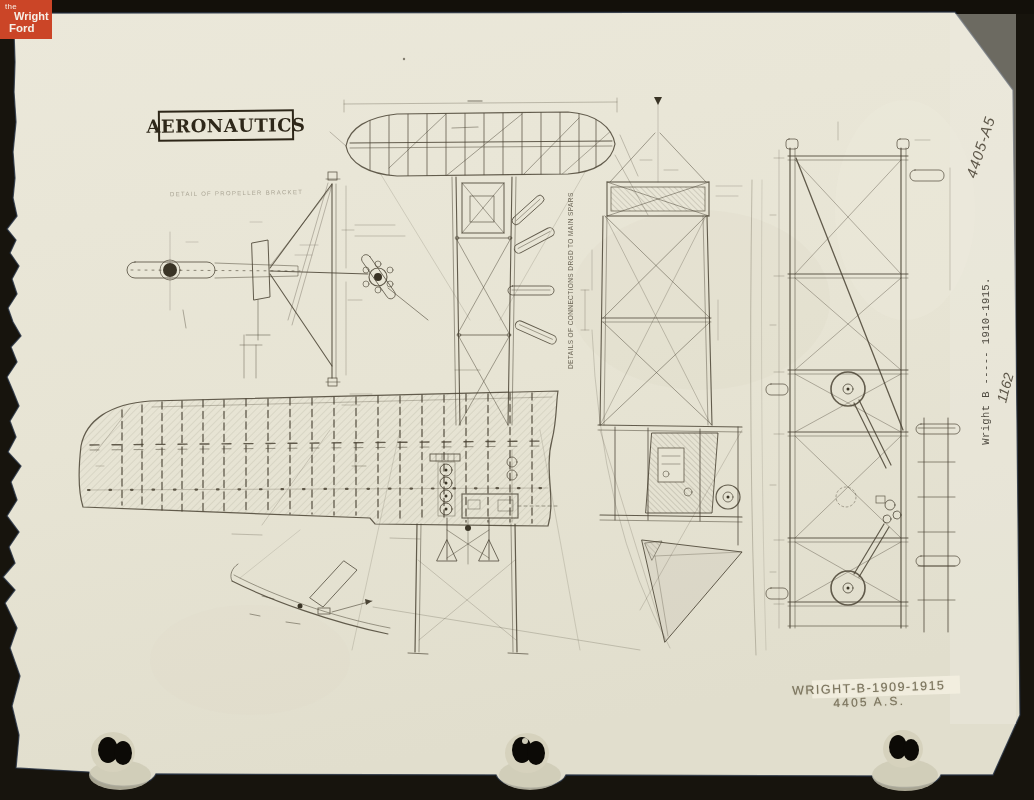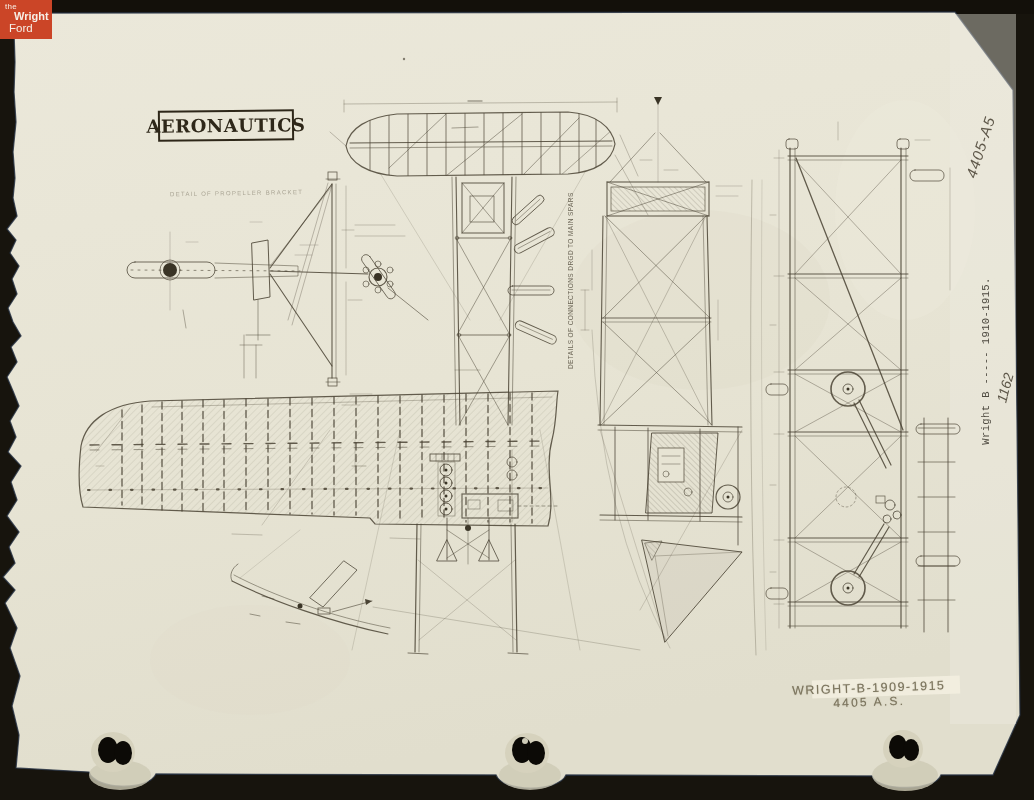--- a/index.html
+++ b/index.html
@@ -5,21 +5,21 @@
   html,body{margin:0;padding:0;background:#17140d;}
   .stage{position:relative;width:1034px;height:800px;overflow:hidden;
          font-family:"Liberation Sans",sans-serif;background:#fde047;}
   .stage svg{position:absolute;left:0;top:0;}
   .overlay{position:absolute;}
   
   .logo{left:0;top:10;width:52px;height:39px;background:#cb4527;color:#f6efe6;
         line-height:1;z-index:5;}
   .logo .the{display:block;font-size:8px;margin:3px 0 0 5px;letter-spacing:.3px;}
   .logo .henry{display:block;font-size:11px;font-weight:bold;margin:0 0 0 14px;}
-  .logo .ford{display:block;font-size:11.5px;font-weight:normal;margin:1px 0 0 9px;}
+  .logo .ford{display:block;font-size:11.5px;font-weight:bold;margin:1px 0 0 9px;}
   
   .masthead{left:158px;top:110px;width:132px;height:27px;border:2.5px solid #2e2719;
         display:flex;align-items:center;justify-content:center;
         font-family:"DejaVu Serif",serif;font-weight:bold;font-size:18px;
         letter-spacing:.5px;color:#2e2719;background:rgba(233,230,215,.55);
         transform:rotate(-.6deg);}
   .caption-faint{left:170px;top:190px;width:150px;font-size:6px;letter-spacing:1.3px;
         color:#5a5240;opacity:.45;transform:rotate(-1deg);white-space:nowrap;}
   .note-rot{left:488px;top:278px;width:170px;height:12px;transform:rotate(-90deg);
         font-size:6.5px;letter-spacing:.4px;color:#4a4334;opacity:.8;

